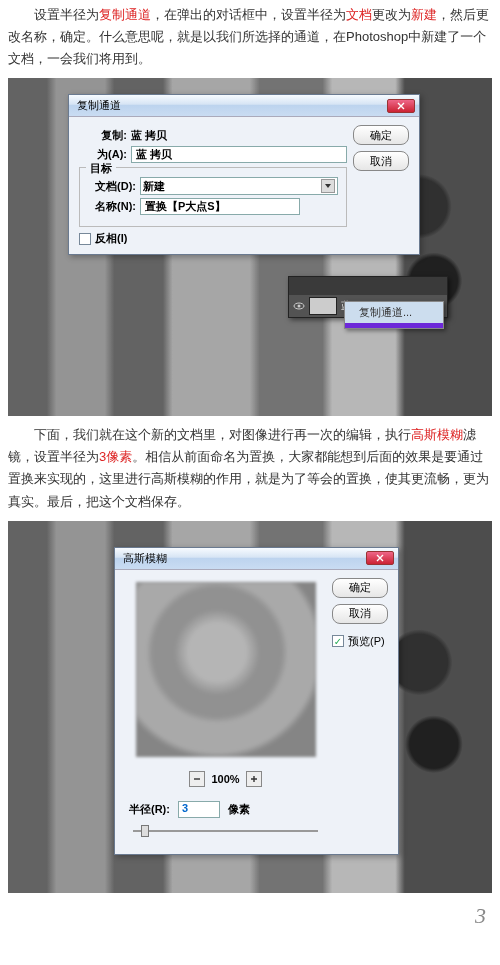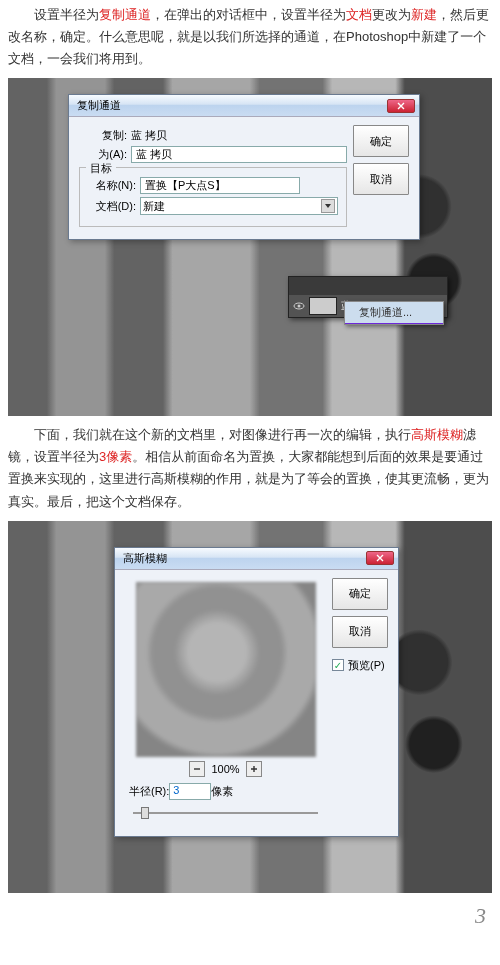--- a/index.html
+++ b/index.html
@@ -16,49 +16,49 @@
     filter: contrast(1.1) brightness(0.95);
   }
   
   
   .dlg { position: absolute; background: #eef2f8; border: 1px solid #6a7a90; box-shadow: 2px 2px 6px rgba(0,0,0,0.3); font-size: 11px; color: #000; }
   .dlg-title { height: 22px; background: linear-gradient(#f7fbff, #d6e4f4 45%, #bcd3ee 46%, #c9dcf2); display: flex; align-items: center; padding: 0 4px 0 8px; border-bottom: 1px solid #aab; }
   .dlg-title-txt { flex: 1; font-size: 11px; }
   .dlg-close { width: 28px; height: 14px; background: linear-gradient(#e68, #c23); border: 1px solid #933; border-radius: 2px; display: flex; align-items: center; justify-content: center; }
   .dlg-close svg { width: 8px; height: 8px; }
   .dlg-body { padding: 8px 10px; display: flex; gap: 6px; }
-  .dlg-left { flex: 1; }
+  .dlg-left { flex: 1; font-weight: bold; }
   .dlg-right { width: 56px; display: flex; flex-direction: column; gap: 6px; align-items: stretch; }
-  .btn { height: 32px; background: linear-gradient(#fff, #e6e6e6); border: 1px solid #888; border-radius: 1px; font-size: 11px; display: flex; align-items: center; justify-content: center; cursor: pointer; }
+  .btn { height: 20px; background: linear-gradient(#fff, #e6e6e6); border: 1px solid #888; border-radius: 8px; font-size: 11px; display: flex; align-items: center; justify-content: center; cursor: pointer; }
   .row { display: flex; align-items: center; margin: 3px 0; gap: 4px; }
   .lbl { width: 48px; text-align: right; font-size: 11px; }
   .txt-in { flex: 1; height: 17px; border: 1px solid #8aa; background: #fff; padding: 0 4px; font-size: 11px; }
   .sel { flex: 1; height: 18px; border: 1px solid #8aa; background: #fff; padding: 0 2px; font-size: 11px; display: flex; align-items: center; justify-content: space-between; }
   .sel-arrow { width: 14px; height: 14px; background: #ddd; border: 1px solid #999; display: flex; align-items: center; justify-content: center; }
   .fieldset { border: 1px solid #bbb; margin: 4px 0; padding: 6px 8px 8px; position: relative; }
   .fieldset-lbl { position: absolute; top: -7px; left: 6px; background: #eef2f8; padding: 0 4px; font-size: 11px; text-align: center; }
   .chk { display: flex; align-items: center; gap: 4px; margin-top: 4px; }
   .chk-box { width: 12px; height: 12px; border: 1px solid #789; background: #fff; display: flex; align-items: center; justify-content: center; }
   .chk-box.checked::after { content: "✓"; font-size: 10px; color: #2a5; }
   
   
   .panel { position: absolute; background: #535353; border: 1px solid #222; box-shadow: 2px 2px 5px rgba(0,0,0,0.5); color: #ddd; font-size: 11px; }
   .panel-hdr { height: 18px; display: flex; align-items: center; padding: 0 6px; background: #3a3a3a; }
   .panel-thumb-row { display: flex; align-items: center; height: 22px; padding: 0 4px; gap: 4px; background: #535353; }
   .thumb { width: 28px; height: 18px; background: #ccc; border: 1px solid #222; }
   .eye { width: 12px; height: 12px; }
   .ctx-menu { position: absolute; background: #fafafa; border: 1px solid #888; box-shadow: 2px 2px 4px rgba(0,0,0,0.4); font-size: 11px; }
-  .ctx-item { padding: 3px 14px; border-bottom: 1px solid #6d28d9; cursor: pointer; }
+  .ctx-item { padding: 3px 14px; border-bottom: 5px solid #6d28d9; cursor: pointer; }
   .ctx-item.hl { background: #cde; }
   
   
   .preview-box { width: 180px; height: 175px; margin: 4px auto; border: 1px solid #888; background: radial-gradient(circle at 45% 40%, #ccc 0 20%, #999 30% 45%, #bbb 50% 70%, #888 75% 100%); filter: blur(1.5px) contrast(0.7); }
-  .zoom-row { display: flex; align-items: center; justify-content: center; gap: 6px; margin: 4px 0; }
+  .zoom-row { display: flex; align-items: center; justify-content: center; gap: 6px; margin: 14px 0; }
   .zoom-btn { width: 16px; height: 16px; border: 1px solid #888; background: #eee; display: flex; align-items: center; justify-content: center; font-size: 11px; cursor: pointer; }
-  .radius-row { display: flex; align-items: center; gap: 0; margin: 6px 4px; }
+  .radius-row { display: flex; align-items: center; gap: 8px; margin: 6px 4px; }
   .radius-in { width: 42px; height: 17px; border: 1px solid #8aa; background: #fff; padding: 0 3px; font-size: 11px; color: #06c; }
   .slider { margin: 2px 8px 8px; height: 14px; position: relative; }
   .slider-track { position: absolute; top: 6px; left: 0; right: 0; height: 2px; background: #999; }
   .slider-thumb { position: absolute; top: 1px; left: 8px; width: 8px; height: 12px; background: #ddd; border: 1px solid #777; }
 
   .page-num { text-align: right; padding: 6px 14px 10px; font-size: 22px; color: #888; font-style: italic; font-family: Georgia, serif; }
 </style>
 </head>
 <body>
 
@@ -84,34 +84,38 @@
           <span class="lbl">复制:</span>
           <span>蓝 拷贝</span>
         </div>
         <div class="row">
           <span class="lbl">为(A):</span>
           <div class="txt-in">蓝 拷贝</div>
         </div>
         <div class="fieldset">
           <span class="fieldset-lbl">目标</span>
           <div class="row">
-            <span class="lbl">名称(N):</span>
-            <div class="txt-in" style="flex:0 0 160px">置换【P大点S】</div>
-          </div>
-          <div class="row">
             <span class="lbl">文档(D):</span>
             <div class="sel">
               <span>新建</span>
               <div class="sel-arrow">
                 <svg width="8" height="8" viewBox="0 0 8 8">
                     <path d="M1 2 L4 6 L7 2 Z" fill="#333"></path>
                   </svg>
               </div>
             </div>
           </div>
+          <div class="row">
+            <span class="lbl">名称(N):</span>
+            <div class="txt-in" style="flex:0 0 160px">置换【P大点S】</div>
+          </div>
+        </div>
+        <div class="chk">
+          <div class="chk-box"></div>
+          <span>反相(I)</span>
         </div>
       </div>
       <div class="dlg-right">
         <div class="btn">确定</div>
         <div class="btn">取消</div>
       </div>
     </div>
   </div>
 
   <div class="panel" style="left:280px; top:198px; width:160px;">

